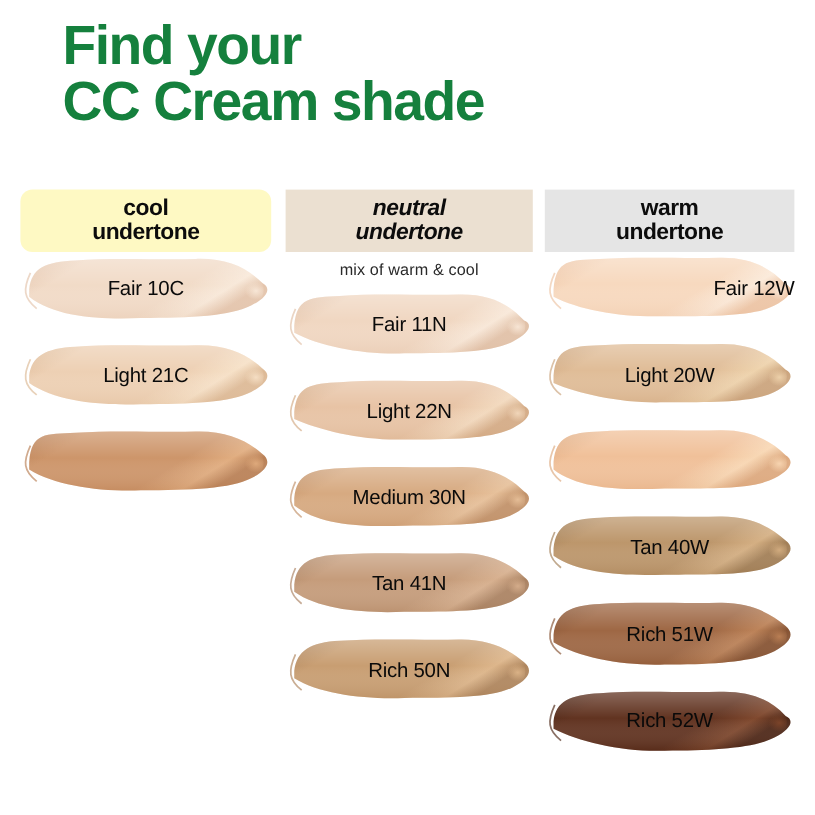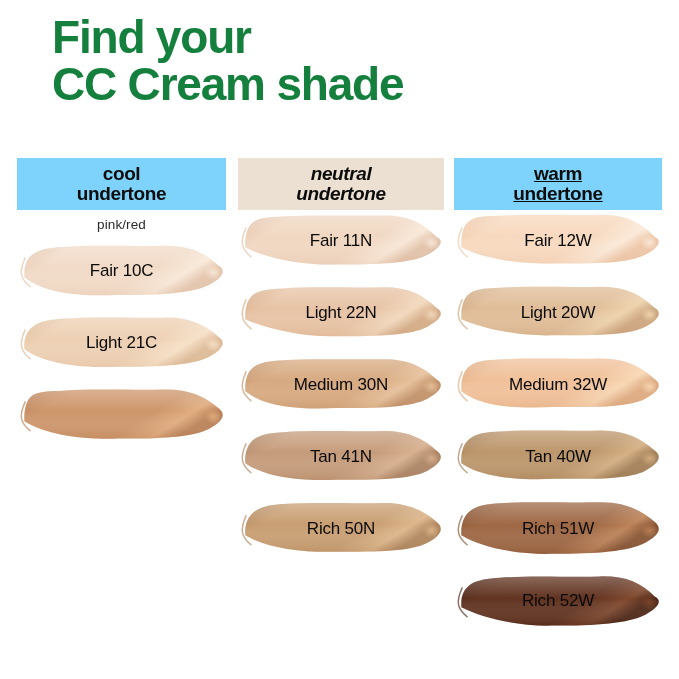--- a/index.html
+++ b/index.html
@@ -96,25 +96,24 @@
   }
 </style>
 </head>
 <body>
 
 <div id="page-title">Find your
 CC Cream shade</div>
 
 <div id="columns">
     <div class="column col-cool">
-      <div class="band" style="background: #7dd3fc;">
+      <div class="band" style="background: #fef9c3; border-radius: 10px;">
         <span class="l1">cool</span>
         <span class="l2">undertone</span>
       </div>
-      <div class="subtitle">pink/red</div>
       <div class="swatch-list">
         <div class="swatch" style="height: 62px; margin-bottom: 10px; align-items: center;">
           <div class="swatch-blob">
   <svg viewBox="0 0 200 62" preserveAspectRatio="none" xmlns="http://www.w3.org/2000/svg">
     <defs>
       <linearGradient id="g3f" x1="0" y1="0" x2="1" y2="0.4">
         <stop offset="0%" stop-color="#e3c3aa"></stop>
         <stop offset="22%" stop-color="#f1dac6"></stop>
         <stop offset="72%" stop-color="#f1dac6"></stop>
         <stop offset="89%" stop-color="#f8e8d8"></stop>
@@ -237,20 +236,21 @@
   </svg>
           </div>
         </div>
       </div>
     </div>
     <div class="column col-neutral">
       <div class="band" style="background: rgb(235, 224, 209); font-style: italic;">
         <span class="l1">neutral</span>
         <span class="l2">undertone</span>
       </div>
+      <div class="subtitle">mix of warm &amp; cool</div>
       <div class="swatch-list">
         <div class="swatch" style="height: 62px; margin-bottom: 10px;">
           <div class="swatch-blob">
   <svg viewBox="0 0 200 62" preserveAspectRatio="none" xmlns="http://www.w3.org/2000/svg">
     <defs>
       <linearGradient id="g6f" x1="0" y1="0" x2="1" y2="0.4">
         <stop offset="0%" stop-color="#e0bfa5"></stop>
         <stop offset="22%" stop-color="#f0d6c0"></stop>
         <stop offset="72%" stop-color="#f0d6c0"></stop>
         <stop offset="89%" stop-color="#f8e7d7"></stop>
@@ -456,26 +456,26 @@
      Z" fill="url(#g10t)"></path>
     <ellipse cx="172" cy="31.62" rx="22" ry="18.599999999999998" fill="url(#g10s)"></ellipse>
     <path d="M 8 17.36 C 2 31, 2.4 38.44, 13 47.120000000000005" stroke="#ad835a" stroke-width="1.4" fill="none" opacity="0.65"></path>
   </svg>
           </div>
           <div class="swatch-label">Rich 50N</div>
         </div>
       </div>
     </div>
     <div class="column col-warm">
-      <div class="band" style="background: #7dd3fc; text-decoration: underline;">
+      <div class="band" style="background: #e5e5e5;">
         <span class="l1">warm</span>
         <span class="l2">undertone</span>
       </div>
       <div class="swatch-list">
-        <div class="swatch" style="height: 62px; margin-bottom: 10px;">
+        <div class="swatch" style="height: 62px; margin-bottom: 10px; justify-content: flex-end;">
           <div class="swatch-blob">
   <svg viewBox="0 0 200 62" preserveAspectRatio="none" xmlns="http://www.w3.org/2000/svg">
     <defs>
       <linearGradient id="g11f" x1="0" y1="0" x2="1" y2="0.4">
         <stop offset="0%" stop-color="#ecc3a3"></stop>
         <stop offset="22%" stop-color="#f7d8bd"></stop>
         <stop offset="72%" stop-color="#f7d8bd"></stop>
         <stop offset="89%" stop-color="#fbe9d8"></stop>
         <stop offset="100%" stop-color="#ecc3a3"></stop>
       </linearGradient>
@@ -588,21 +588,20 @@
      C 72 3.6158015689300416, 110.00000000000001 5.259347736625514, 140 4.601929269547325
      C 164 4.075994495884774, 180 12.400000000000002, 193 25.293049897119342
      C 200 29.76, 198 37.2, 184 44.64
      C 168 53.32, 136 53.0532814643347, 96 53.0532814643347
      C 64 54.293281464334704, 28.000000000000004 54.1444341563786, 7.000000000000001 37.2
      Z" fill="url(#g13t)"></path>
     <ellipse cx="172" cy="31.62" rx="22" ry="18.599999999999998" fill="url(#g13s)"></ellipse>
     <path d="M 8 17.36 C 2 31, 2.4 38.44, 13 47.120000000000005" stroke="#dca77c" stroke-width="1.4" fill="none" opacity="0.65"></path>
   </svg>
           </div>
-          <div class="swatch-label">Medium 32W</div>
         </div>
         <div class="swatch" style="height: 62px; margin-bottom: 10px; align-items: center;">
           <div class="swatch-blob">
   <svg viewBox="0 0 200 62" preserveAspectRatio="none" xmlns="http://www.w3.org/2000/svg">
     <defs>
       <linearGradient id="g14f" x1="0" y1="0" x2="1" y2="0.4">
         <stop offset="0%" stop-color="#a07c53"></stop>
         <stop offset="22%" stop-color="#bb9468"></stop>
         <stop offset="72%" stop-color="#bb9468"></stop>
         <stop offset="89%" stop-color="#d3ad80"></stop>

